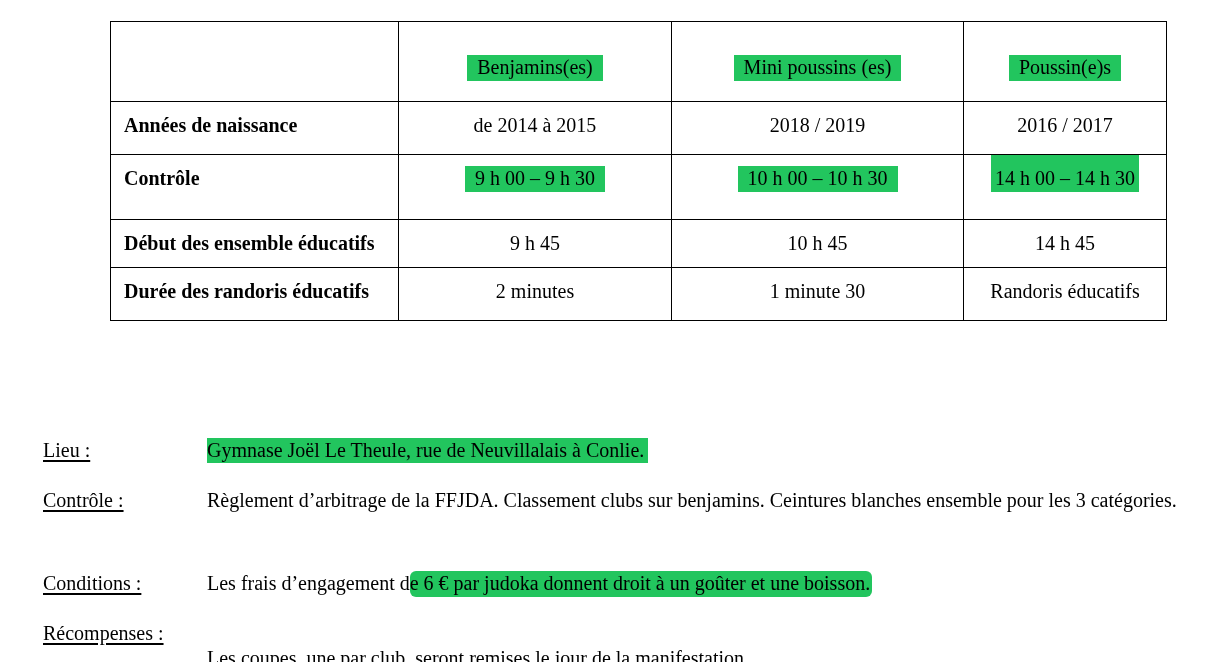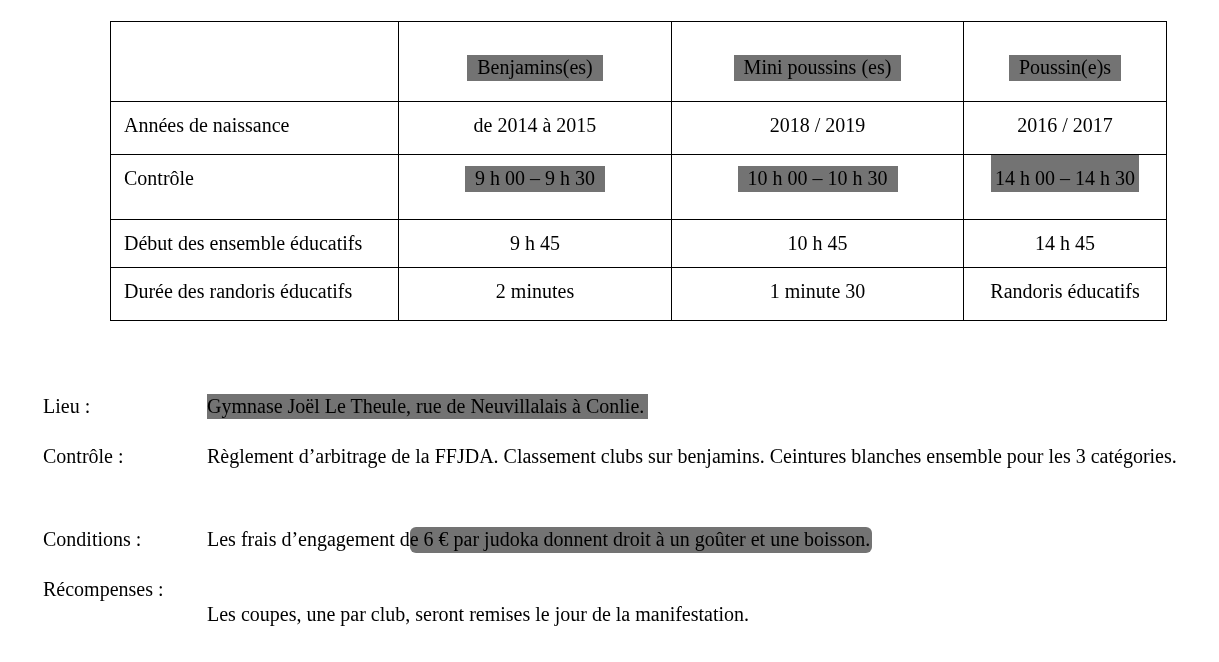--- a/index.html
+++ b/index.html
@@ -14,30 +14,30 @@
     border-collapse: collapse;
     table-layout: fixed;
   }
   table.sched td {
     border: 1.5px solid #000;
     padding: 0;
     vertical-align: top;
     font-size: 20px;
     line-height: 24px;
   }
-  td.label { text-align: left; padding-left: 13px !important; }
+  td.label { text-align: left; padding-left: 13px !important; font-weight: bold; }
   td.val { text-align: center; }
-  .hl { background: #737373; }
+  .hl { background: #22c55e; }
   .cell-inner { padding-top: 11px; }
   .head-inner { padding-top: 33px; }
   .hl-pad { padding: 1px 10px 3px 10px; }
 
   .section { position: absolute; left: 43px; font-size: 20px; line-height: 26px; }
-  .sec-label { position: absolute; left: 0; text-underline-offset: 3px; white-space: nowrap; }
-  .sec-body { position: absolute; left: 164px; width: 992px; }
+  .sec-label { position: absolute; left: 0; text-decoration: underline; text-underline-offset: 3px; white-space: nowrap; margin-top: 44px; }
+  .sec-body { position: absolute; left: 164px; width: 992px; margin-top: 44px; }
   .justify { text-align: justify; text-align-last: left; }
   .ul { text-underline-offset: 3px; }
 </style>
 </head>
 <body>
 
 <table class="sched">
   <colgroup>
     <col style="width:288px">
     <col style="width:273px">

